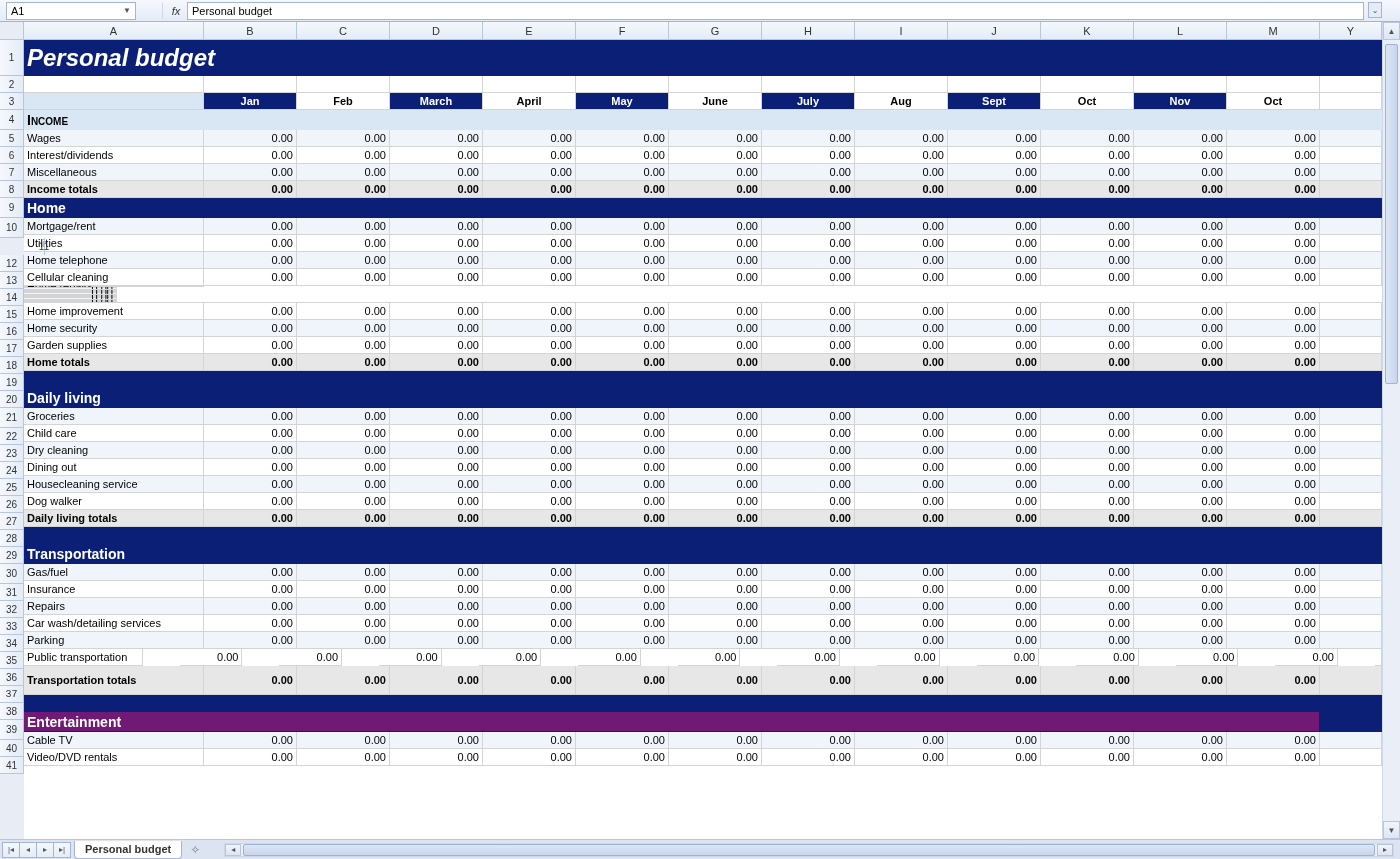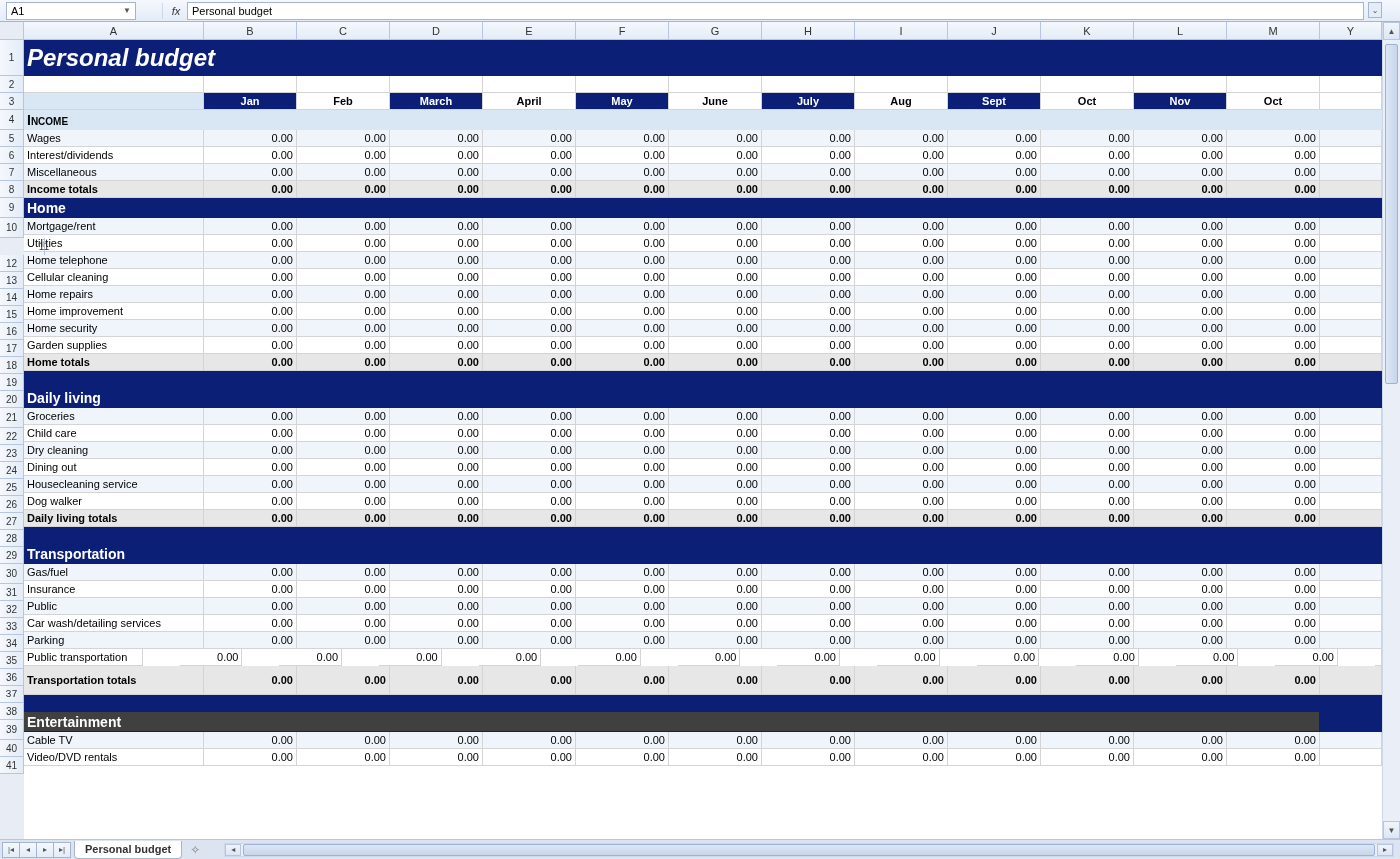--- a/index.html
+++ b/index.html
@@ -303,21 +303,21 @@
         <div class="cell col-M right ">0.00</div>
         <div class="cell col-M right ">0.00</div>
         <div class="cell col-M right ">0.00</div>
         <div class="cell col-M right ">0.00</div>
         <div class="cell col-M right ">0.00</div>
         <div class="cell col-M right ">0.00</div>
         <div class="cell col-M right ">0.00</div>
         <div class="cell col-M right ">0.00</div>
         <div class="cell" style="flex: 1 1 0%;"></div>
       </div>
-      <div class="row data alt" style="height: 17px;">
+      <div class="row data alt" style="height: 17px; flex-direction: column;">
         <div class="cell col-A ">Home repairs</div>
         <div class="cell col-M right ">0.00</div>
         <div class="cell col-M right ">0.00</div>
         <div class="cell col-M right ">0.00</div>
         <div class="cell col-M right ">0.00</div>
         <div class="cell col-M right ">0.00</div>
         <div class="cell col-M right ">0.00</div>
         <div class="cell col-M right ">0.00</div>
         <div class="cell col-M right ">0.00</div>
         <div class="cell col-M right ">0.00</div>
@@ -548,21 +548,21 @@
         <div class="cell col-M right ">0.00</div>
         <div class="cell col-M right ">0.00</div>
         <div class="cell col-M right ">0.00</div>
         <div class="cell col-M right ">0.00</div>
         <div class="cell col-M right ">0.00</div>
         <div class="cell col-M right ">0.00</div>
         <div class="cell col-M right ">0.00</div>
         <div class="cell" style="flex: 1 1 0%;"></div>
       </div>
       <div class="row data alt" style="height: 17px;">
-        <div class="cell col-A ">Public</div>
+        <div class="cell col-A ">Repairs</div>
         <div class="cell col-M right ">0.00</div>
         <div class="cell col-M right ">0.00</div>
         <div class="cell col-M right ">0.00</div>
         <div class="cell col-M right ">0.00</div>
         <div class="cell col-M right ">0.00</div>
         <div class="cell col-M right ">0.00</div>
         <div class="cell col-M right ">0.00</div>
         <div class="cell col-M right ">0.00</div>
         <div class="cell col-M right ">0.00</div>
         <div class="cell col-M right ">0.00</div>
@@ -632,21 +632,21 @@
         <div class="cell col-M right bold">0.00</div>
         <div class="cell col-M right bold">0.00</div>
         <div class="cell col-M right bold">0.00</div>
         <div class="cell" style="flex: 1 1 0%;"></div>
       </div>
       <div class="row blank" style="height: 17px;">
         <div class="cell" style="width: 1296px; background: rgb(11, 31, 119); border-color: rgb(11, 31, 119);"></div>
         <div class="cell" style="flex: 1 1 0%; background: rgb(11, 31, 119); border-color: rgb(11, 31, 119);"></div>
       </div>
       <div class="row cathdr" style="height: 20px;">
-        <div class="cell" style="width: 1296px; background: #404040; border-color: rgb(11, 31, 119);">
+        <div class="cell" style="width: 1296px; background: #701a75; border-color: rgb(11, 31, 119);">
           <span class="cathdr-text">Entertainment</span>
         </div>
         <div class="cell" style="flex: 1 1 0%; background: rgb(11, 31, 119); border-color: rgb(11, 31, 119);"></div>
       </div>
       <div class="row data alt" style="height: 17px;">
         <div class="cell col-A ">Cable TV</div>
         <div class="cell col-M right ">0.00</div>
         <div class="cell col-M right ">0.00</div>
         <div class="cell col-M right ">0.00</div>
         <div class="cell col-M right ">0.00</div>

